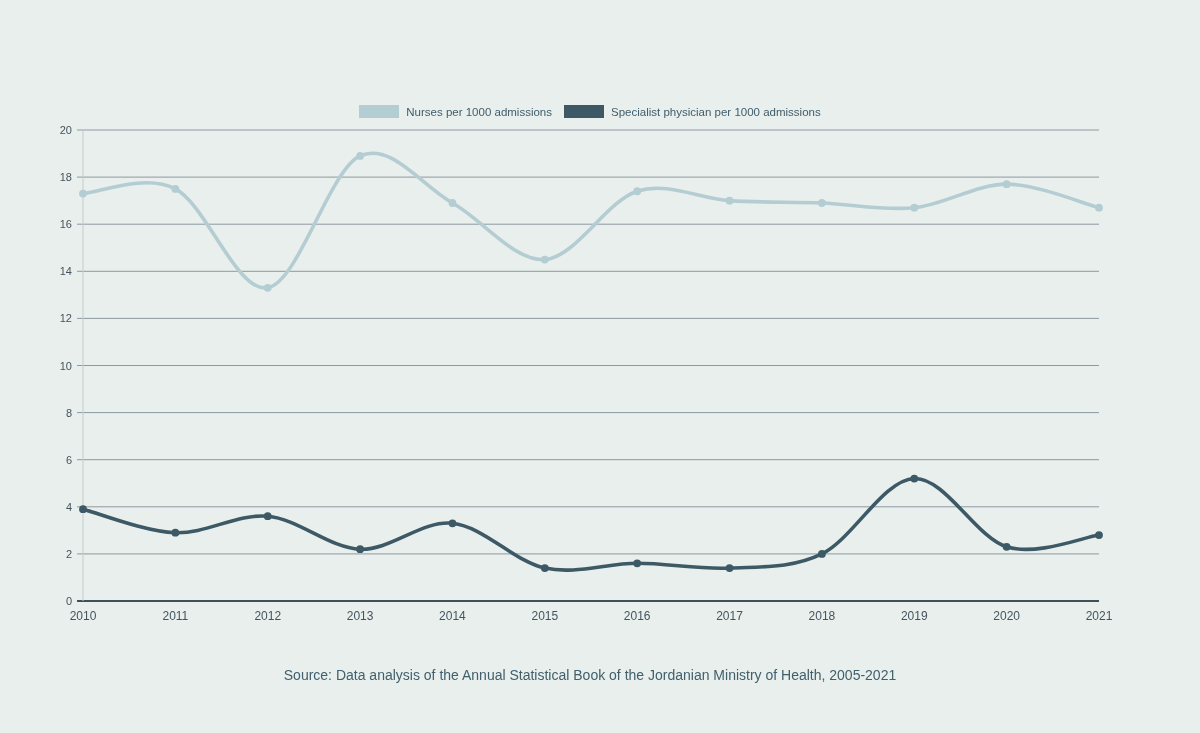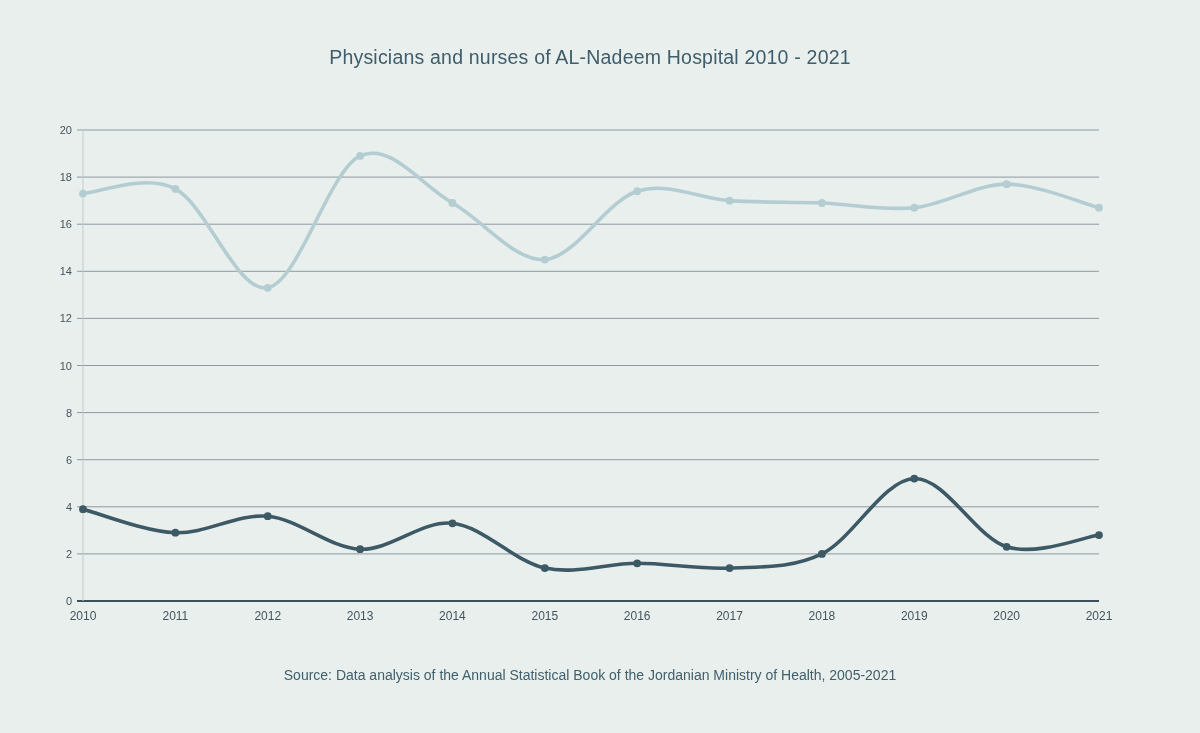--- a/index.html
+++ b/index.html
@@ -64,22 +64,31 @@
     text-align: center;
     font-size: 14px;
     color: #41606d;
   }
 </style>
 </head>
 <body>
 
 <div class="stage">
 
-  <h1 class="chart-title">Physicians and nurses of AL-Nadeem Hospital 2010 - 2021</h1>
 
+  <div class="legend">
+    <div class="legend-item">
+      <span class="legend-swatch" id="swatch-0" style="background: rgb(180, 205, 210);"></span>
+      <span class="legend-label">Nurses per 1000 admissions</span>
+    </div>
+    <div class="legend-item">
+      <span class="legend-swatch" id="swatch-1" style="background: rgb(61, 89, 102);"></span>
+      <span class="legend-label">Specialist physician per 1000 admissions</span>
+    </div>
+  </div>
 
   <svg id="chart-svg" width="1200" height="733" viewBox="0 0 1200 733">
       <line x1="77" y1="601" x2="1099" y2="601" stroke="#3f505a" stroke-width="2"></line>
       <text x="72" y="605" text-anchor="end" font-size="11" fill="#44545e" font-family="Liberation Sans, sans-serif">0</text>
       <line x1="77" y1="553.9" x2="1099" y2="553.9" stroke="#8d99a1" stroke-width="1"></line>
       <text x="72" y="557.9" text-anchor="end" font-size="11" fill="#44545e" font-family="Liberation Sans, sans-serif">2</text>
       <line x1="77" y1="506.8" x2="1099" y2="506.8" stroke="#8d99a1" stroke-width="1"></line>
       <text x="72" y="510.8" text-anchor="end" font-size="11" fill="#44545e" font-family="Liberation Sans, sans-serif">4</text>
       <line x1="77" y1="459.7" x2="1099" y2="459.7" stroke="#8d99a1" stroke-width="1"></line>
       <text x="72" y="463.7" text-anchor="end" font-size="11" fill="#44545e" font-family="Liberation Sans, sans-serif">6</text>

